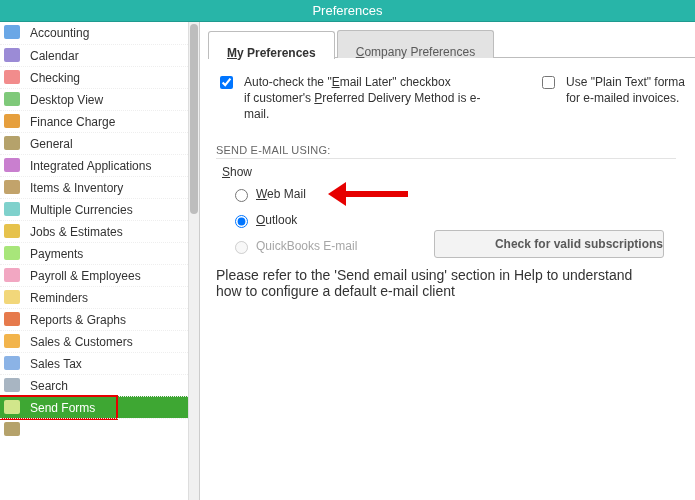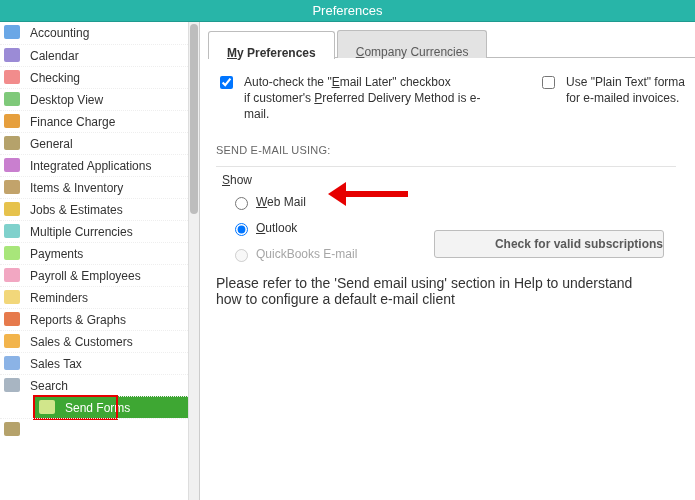--- a/index.html
+++ b/index.html
@@ -64,21 +64,20 @@
   .side-item:first-child { border-top: none; }
   .side-item .ico {
     width: 18px; height: 16px; margin-right: 8px;
     display: inline-block;
     position: relative;
   }
   .side-item .lbl { color: #333; font-size: 12px; }
   .side-item.selected {
     background: #3ea733;
     color: #fff;
-    margin-left: 35px;
   }
   .side-item.selected .lbl { color: #fff; }
   .red-box {
     position: absolute;
     border: 2px solid #e60000;
     top: -2px; left: -2px; right: 70px; bottom: -2px;
     pointer-events: none;
   }
   
   .ic { width: 16px; height: 14px; border-radius: 2px; display:block;}
@@ -138,21 +137,21 @@
   }
   .chk-block input[type="checkbox"]{ margin-top: 2px; }
   .chk-label { font-size: 12px; color: #333; line-height: 16px; max-width: 260px; }
   .u { text-decoration: underline; }
   .grp-label {
     font-size: 11px;
     color: #666;
     letter-spacing: 0.2px;
     margin-top: 22px;
     border-bottom: 1px solid #e3e3e3;
-    padding-bottom: 10px;
+    padding-bottom: 2px;
     width: 460px;
   }
   .show-label {
     font-size: 12px; color: #333; margin: 6px 0 2px 6px; 
   }
   .radio-row {
     display: flex;
     align-items: center;
     margin: 4px 8px 2px 14px;
     height: 22px;
@@ -250,29 +249,29 @@
           <span class="lbl">Integrated Applications</span>
         </div>
       <div class="side-item">
           <span class="ico">
             <span class="ic c9"></span>
           </span>
           <span class="lbl">Items &amp; Inventory</span>
         </div>
       <div class="side-item">
           <span class="ico">
+            <span class="ic c11"></span>
+          </span>
+          <span class="lbl">Multiple Currencies</span>
+        </div>
+      <div class="side-item">
+          <span class="ico">
             <span class="ic c10"></span>
           </span>
           <span class="lbl">Jobs &amp; Estimates</span>
-        </div>
-      <div class="side-item">
-          <span class="ico">
-            <span class="ic c11"></span>
-          </span>
-          <span class="lbl">Multiple Currencies</span>
         </div>
       <div class="side-item">
           <span class="ico">
             <span class="ic c12"></span>
           </span>
           <span class="lbl">Payments</span>
         </div>
       <div class="side-item">
           <span class="ico">
             <span class="ic c13"></span>
@@ -326,21 +325,21 @@
       <div class="sidebar-thumb"></div>
     </div>
   </div>
 
   <div class="main">
     <div class="tabs">
       <div class="tab active">
         <span class="u">M</span><span>y Preferences</span>
       </div>
       <div class="tab">
-        <span class="u">C</span><span>ompany Currencies</span>
+        <span class="u">C</span><span>ompany Preferences</span>
       </div>
     </div>
 
     <div class="tab-body">
 
       <div class="row-checks">
         <div class="chk-block">
           <input type="checkbox" checked="" style="">
           <div class="chk-label">
             <span>Auto-check the "</span><span class="u">E</span><span>mail Later" checkbox</span><br>

